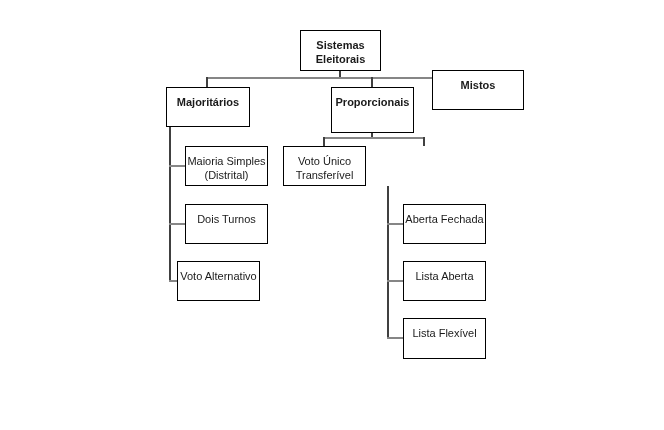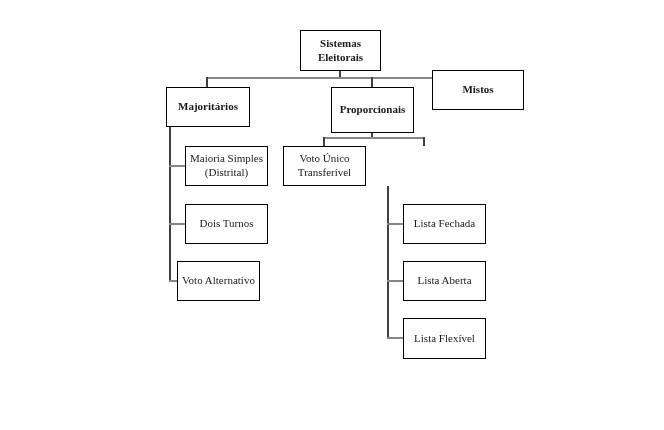--- a/index.html
+++ b/index.html
@@ -9,25 +9,24 @@
     font-family:"Liberation Sans",sans-serif;
     color:var(--text,#1a1a1a);
     overflow:hidden;
   }
   .canvas{position:relative;width:664px;height:430px;background:var(--background,#fff);}
   .node{
     position:absolute;
     box-sizing:border-box;
     border:1.5px solid var(--box-border,#000);
     background:#fff;
-    display:flex;align-items:center;justify-content:center;
+    display:flex;justify-content:center;
     text-align:center;
     font-size:11px;line-height:1.25;
-    padding:16px 1px;
-    font-family:Liberation Serif, serif;
+    padding:8px 1px;
   }
   .node.bold{font-weight:bold;}
   .conn{position:absolute;}
   .conn.h{height:2px;background:var(--connector-h,#868686);}
   .conn.v{width:2px;background:var(--connector-v,#404040);}
 </style>
 </head>
 <body>
 
 <div class="canvas">
@@ -80,21 +79,21 @@
 
   <div class="node" style="left:185px;top:204px;width:83px;height:40px">
     <span>Dois Turnos</span>
   </div>
 
   <div class="node" style="left:177px;top:261px;width:83px;height:40px">
     <span>Voto Alternativo</span>
   </div>
 
   <div class="node" style="left:403px;top:204px;width:83px;height:40px">
-    <span>Lista Fechada</span>
+    <span>Aberta Fechada</span>
   </div>
 
   <div class="node" style="left:403px;top:261px;width:83px;height:40px">
     <span>Lista Aberta</span>
   </div>
 
   <div class="node" style="left:403px;top:318px;width:83px;height:41px">
     <span>Lista Flexível</span>
   </div>
 

